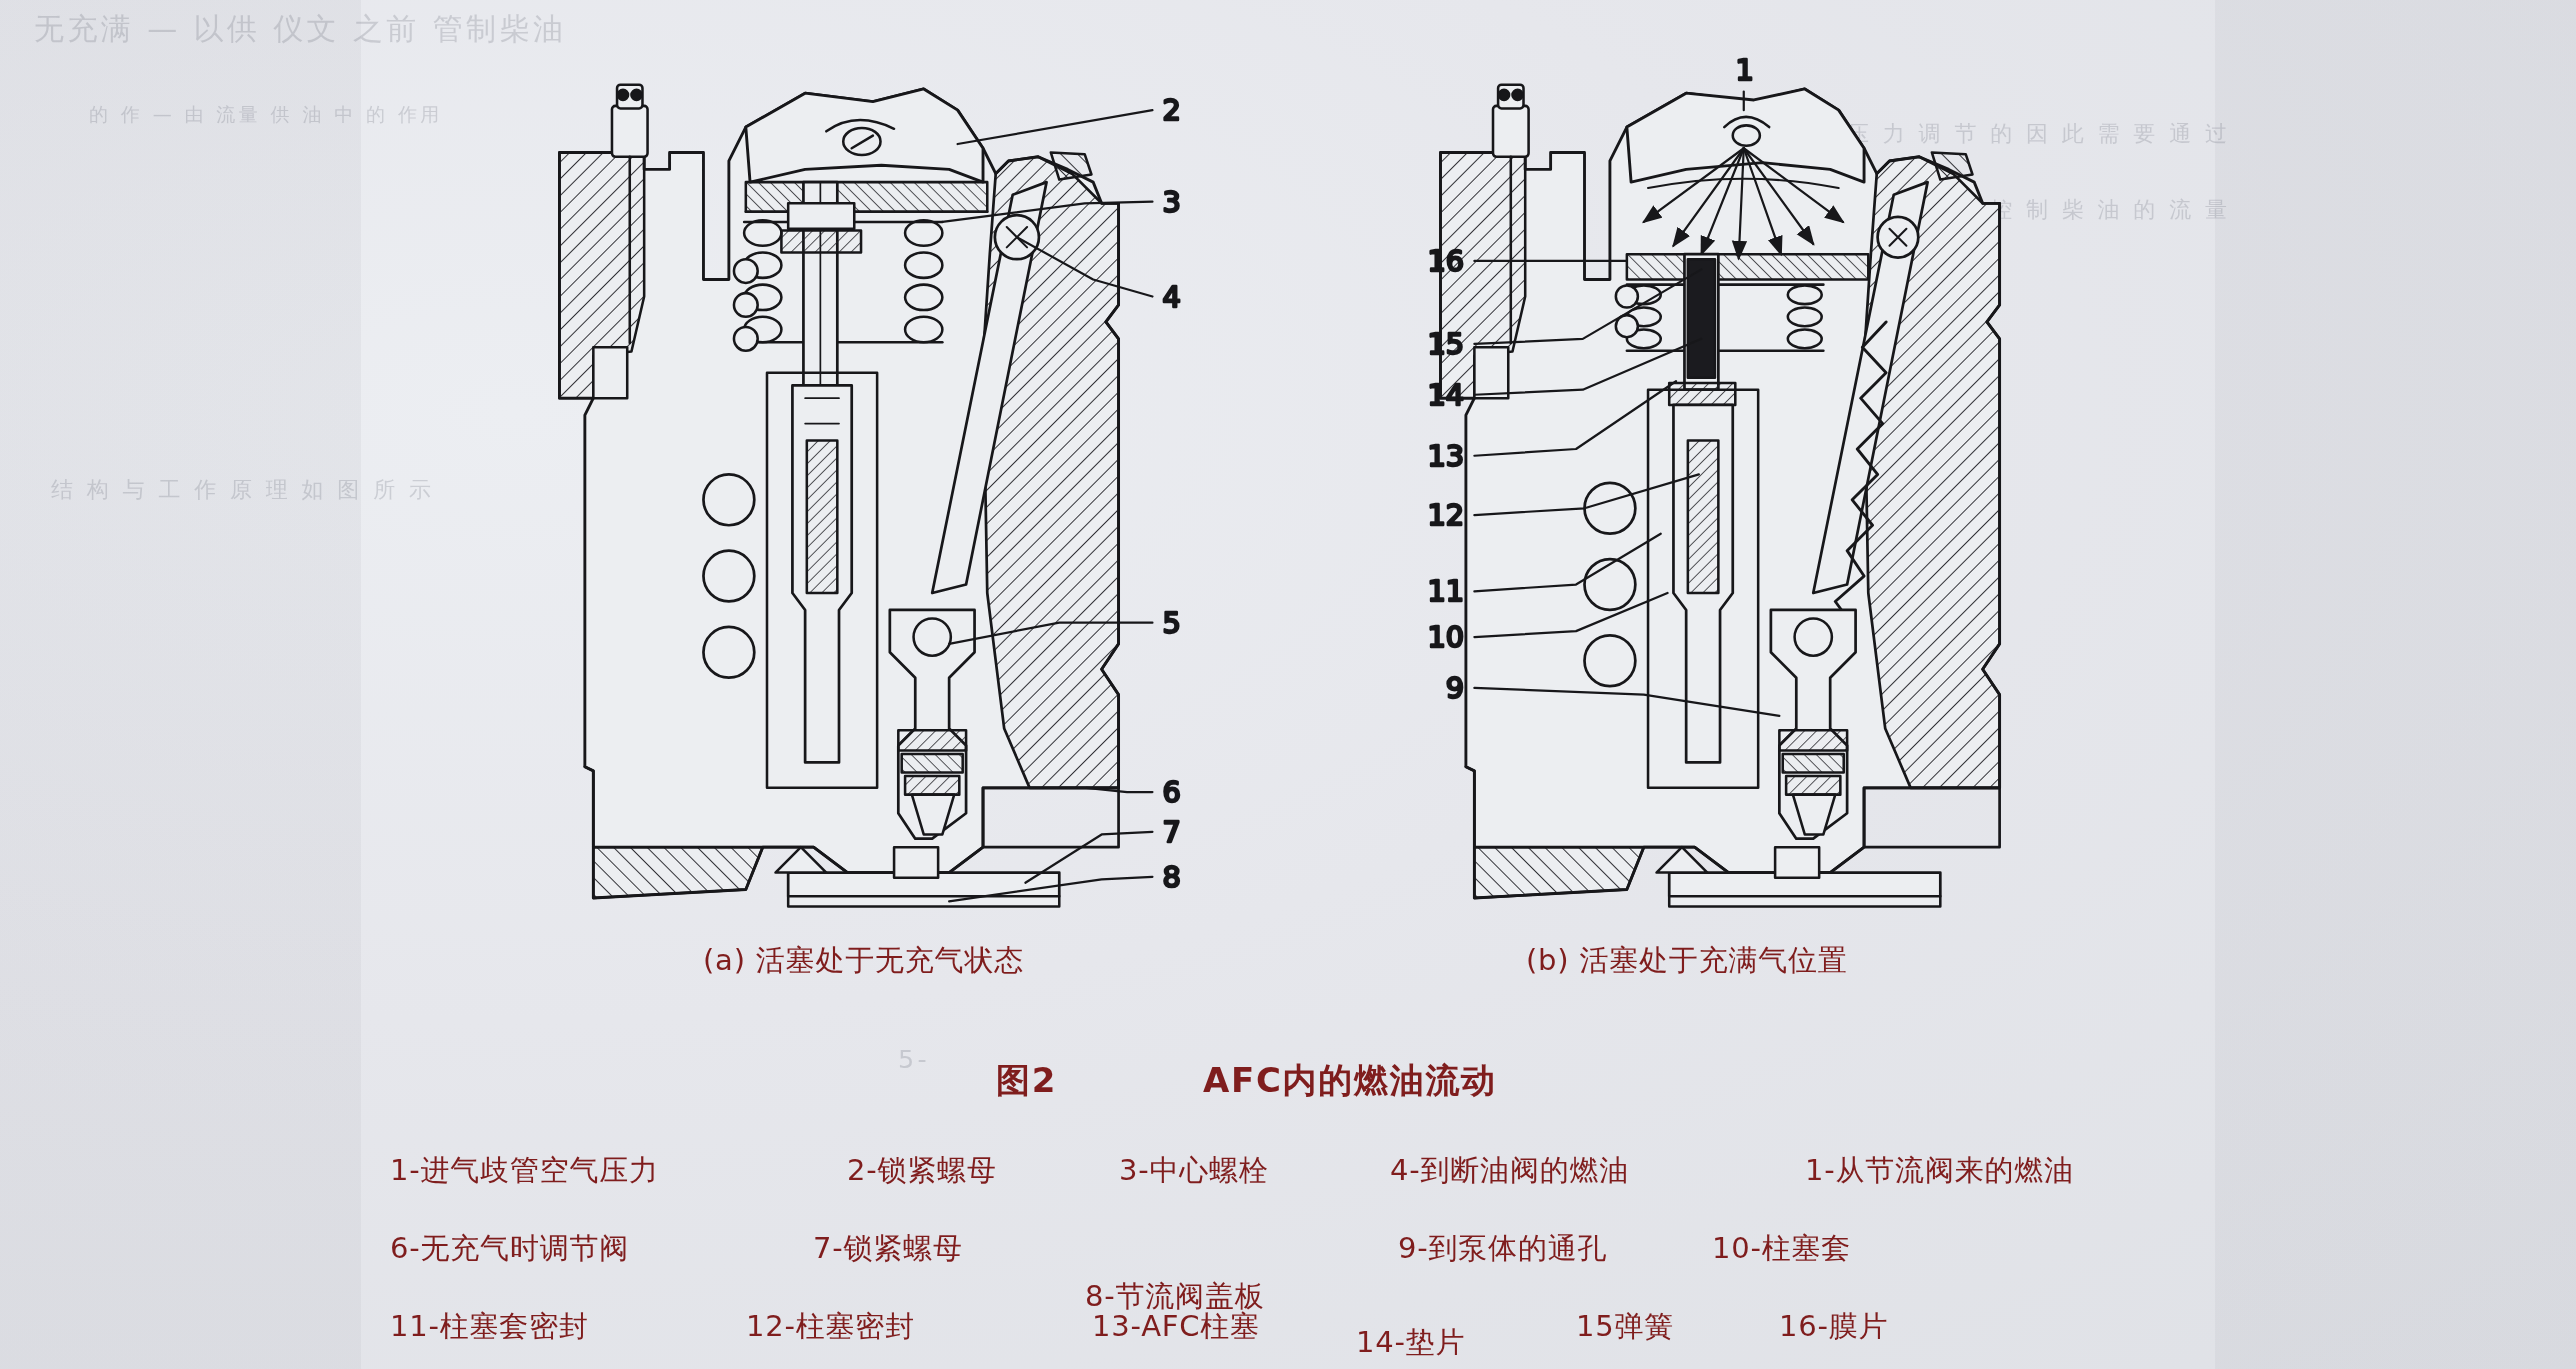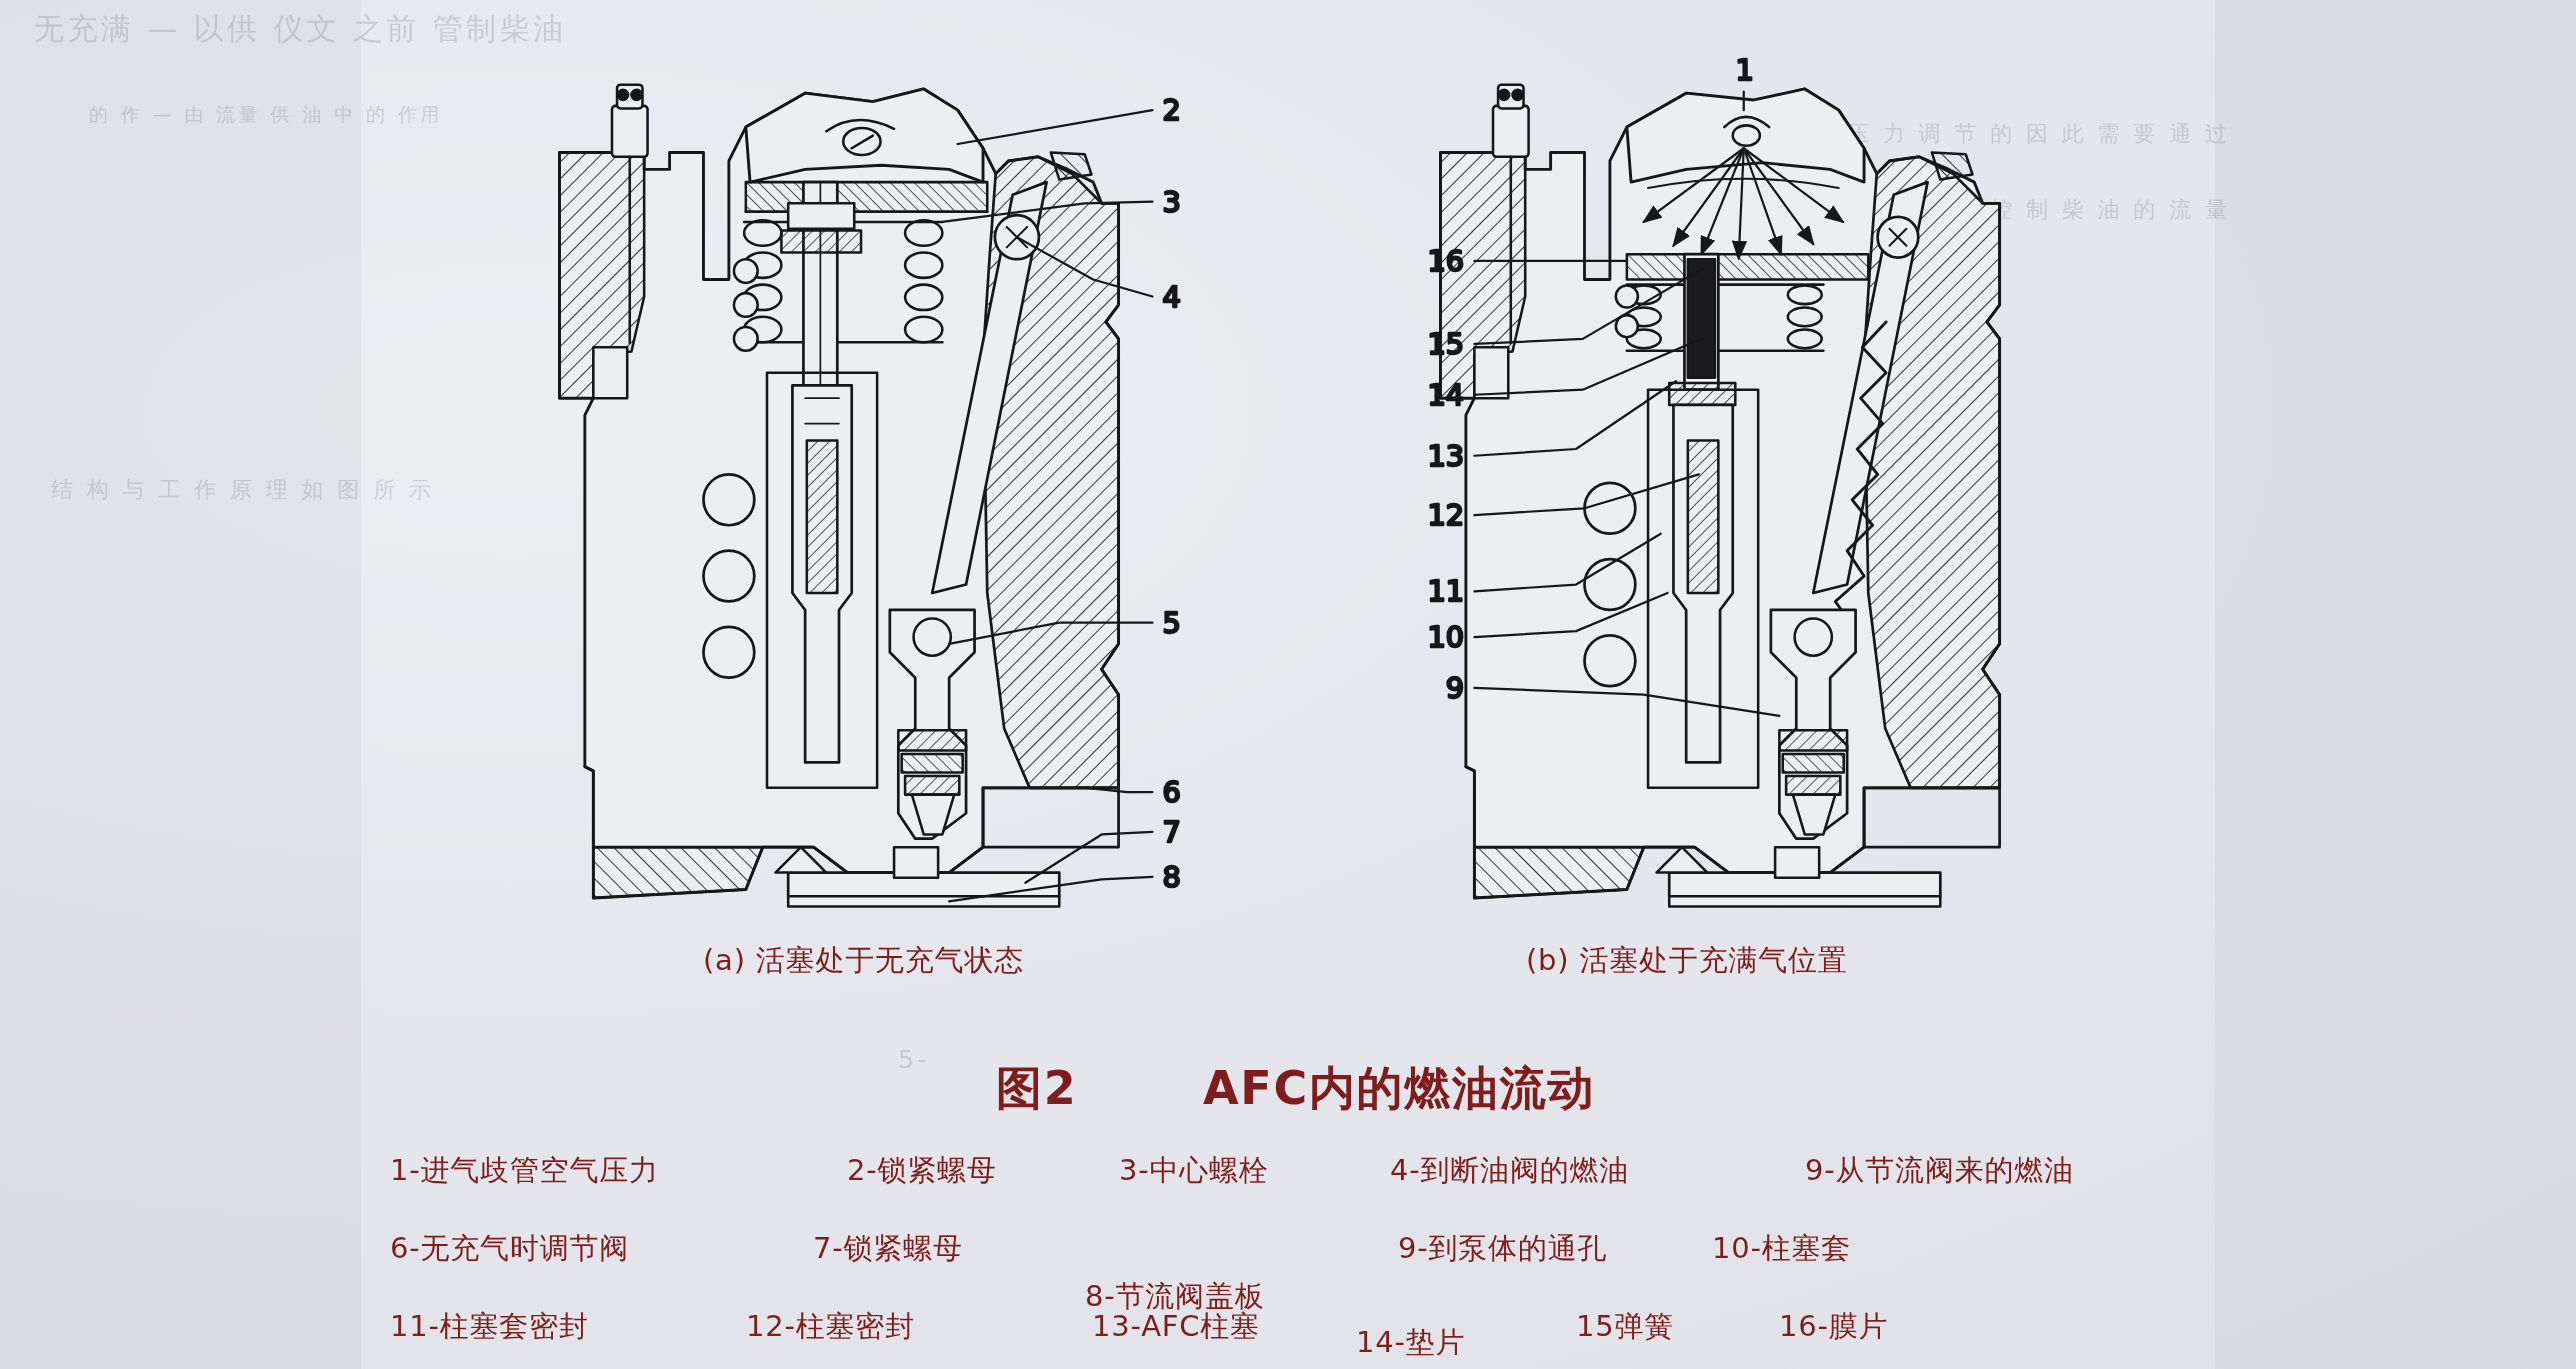--- a/index.html
+++ b/index.html
@@ -41,21 +41,21 @@
     position:absolute;
     color:#7f1d1d;
     font-family:"DejaVu Sans", sans-serif;
     white-space:nowrap;
   }
   .sub{
     font-size:29px;
     letter-spacing:0.8px;
   }
   .figtitle{
-    font-size:46px;
+    font-size:34px;
     font-weight:700;
     letter-spacing:1.7px;
   }
   .legendline{
     font-size:29px;
     letter-spacing:0.8px;
   }
   .leader-num{
     font-family:"DejaVu Sans", sans-serif;
     font-size:34px;
@@ -316,21 +316,21 @@
 <div class="cap sub" style="left:703px;top:941px;">(a) 活塞处于无充气状态</div>
 <div class="cap sub" style="left:1526px;top:941px;">(b) 活塞处于充满气位置</div>
 
 <div class="cap figtitle" style="left:996px;top:1058px;">图2</div>
 <div class="cap figtitle" style="left:1203px;top:1058px;">AFC内的燃油流动</div>
 
 <div class="cap legendline" style="left:390px;top:1151px;">1-进气歧管空气压力</div>
 <div class="cap legendline" style="left:847px;top:1151px;">2-锁紧螺母</div>
 <div class="cap legendline" style="left:1119px;top:1151px;">3-中心螺栓</div>
 <div class="cap legendline" style="left:1390px;top:1151px;">4-到断油阀的燃油</div>
-<div class="cap legendline" style="left:1805px;top:1151px;">9-从节流阀来的燃油</div>
+<div class="cap legendline" style="left:1805px;top:1151px;">1-从节流阀来的燃油</div>
 
 <div class="cap legendline" style="left:390px;top:1229px;">6-无充气时调节阀</div>
 <div class="cap legendline" style="left:813px;top:1229px;">7-锁紧螺母</div>
 <div class="cap legendline" style="left:1085px;top:1229px;margin-top:48px;">8-节流阀盖板</div>
 <div class="cap legendline" style="left:1398px;top:1229px;">9-到泵体的通孔</div>
 <div class="cap legendline" style="left:1712px;top:1229px;">10-柱塞套</div>
 
 <div class="cap legendline" style="left:390px;top:1307px;">11-柱塞套密封</div>
 <div class="cap legendline" style="left:746px;top:1307px;">12-柱塞密封</div>
 <div class="cap legendline" style="left:1059px;top:1307px;margin-left:33px;">13-AFC柱塞</div>

